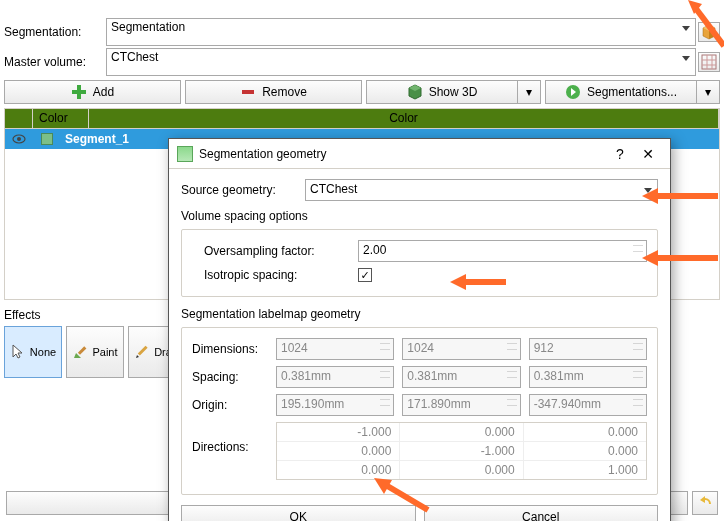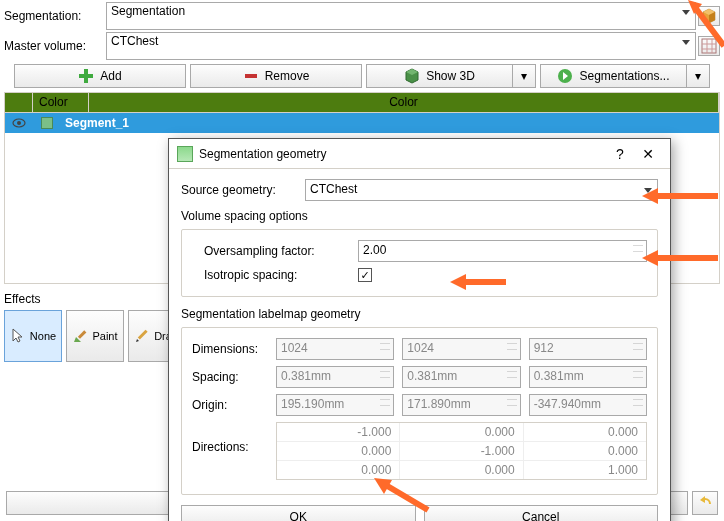--- a/index.html
+++ b/index.html
@@ -1,23 +1,23 @@
 <!DOCTYPE html>
 <html><head>
 <meta charset="utf-8">
 <style>
 * { box-sizing: border-box; margin: 0; padding: 0; }
 body { font-family: "Segoe UI", Tahoma, sans-serif; font-size: 12px; background: #fff; width: 724px; height: 521px; position: relative; overflow: hidden; }
-.main { padding: 2px 4px; }
+.main { padding: 18px 4px; }
 .row { display: flex; align-items: center; margin-bottom: 2px; gap: 2px; }
 .label { width: 100px; font-size: 12px; }
 .combo { flex: 1; background: #fff; border: 1px solid #a9a9a9; height: 28px; padding: 1px 16px 1px 4px; position: relative; font-size: 12px; }
 .combo::after { content: ""; position: absolute; right: 5px; top: 7px; width: 0; height: 0; border-left: 4px solid transparent; border-right: 4px solid transparent; border-top: 5px solid #404040; }
 .iconbtn { width: 22px; height: 20px; border: 1px solid #a9a9a9; background: linear-gradient(#fdfdfd,#eaeaea); display: flex; align-items: center; justify-content: center; cursor: pointer; }
-.toolbar { display: flex; gap: 4px; margin: 4px 10px; }
+.toolbar { display: flex; gap: 4px; margin: 4px 0; }
 .tbtn { flex: 1; height: 24px; border: 1px solid #a9a9a9; background: linear-gradient(#fdfdfd,#eaeaea); display: flex; align-items: center; justify-content: center; gap: 6px; cursor: pointer; font-size: 12px; }
 .tbtn.split { flex: 0 0 24px; }
 .table { border: 1px solid #d4d0c8; margin-top: 4px; }
 .thead { display: flex; background: #4d7c0f; border-bottom: 1px solid #d4d0c8; height: 20px; }
 .th { border-right: 1px solid #d4d0c8; padding: 2px 6px; font-size: 12px; font-weight: normal; }
 .trow { display: flex; align-items: center; height: 20px; background: #2f9bdd; color: #fff; font-weight: bold; }
 .trow .eye { width: 28px; display:flex; justify-content:center; }
 .trow .swatch { width: 28px; display:flex; justify-content:center; }
 .swatch-box { width: 12px; height: 12px; background: #7bbf88; border: 1px solid #4a8a57; }
 .whitespace { height: 150px; }

